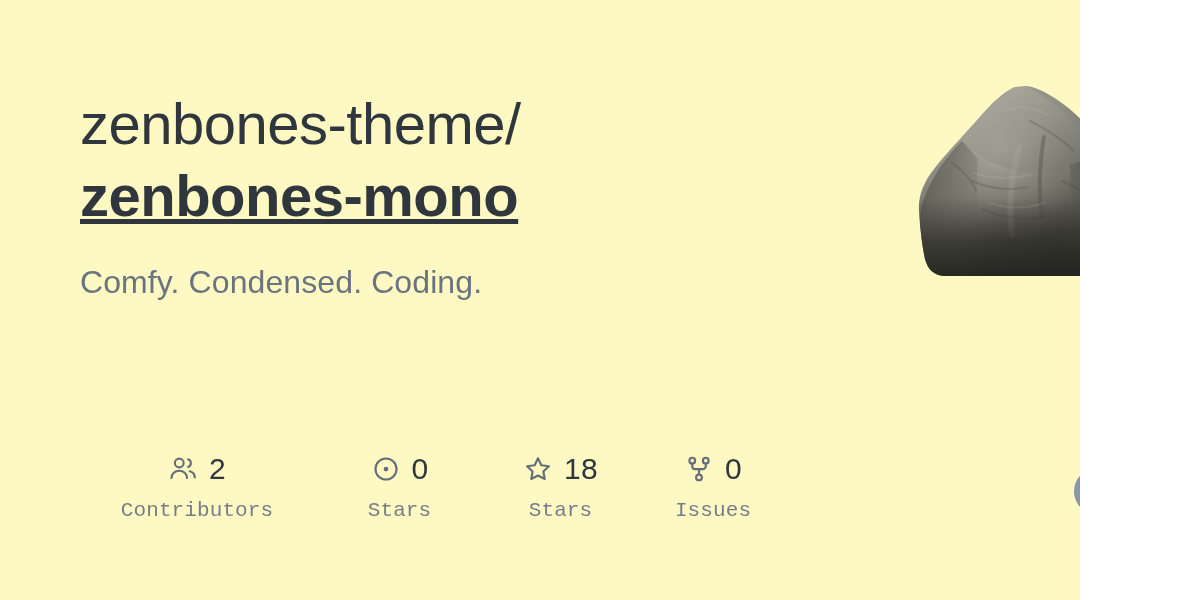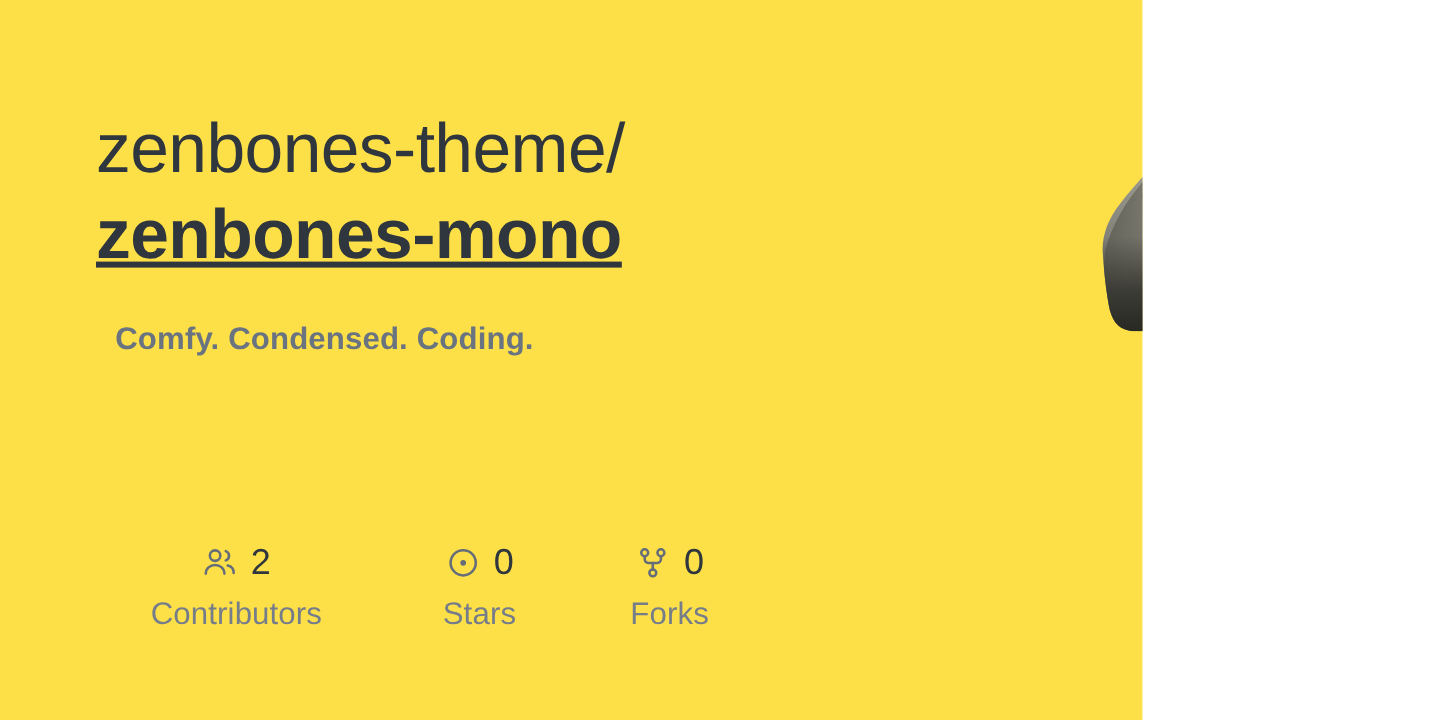--- a/index.html
+++ b/index.html
@@ -6,23 +6,23 @@
     margin: 0;
     padding: 0;
     background: #ffffff;
   }
   body {
     font-family: "Liberation Sans", sans-serif;
     -webkit-font-smoothing: antialiased;
   }
   .card {
     position: relative;
-    width: 952px;
+    width: 1080px;
     height: 600px;
-    background: #fde047;
+    background: #fef9c3;
     overflow: hidden;
     box-sizing: border-box;
   }
 
   
   .title-block {
     position: absolute;
     left: 80px;
     top: 88px;
     width: 700px;
@@ -39,27 +39,27 @@
     display: block;
     font-weight: 400;
   }
   .repo-name {
     display: block;
     font-weight: 700;
     text-decoration: underline;
   }
   .repo-description {
     position: absolute;
-    left: 96px;
+    left: 80px;
     top: 265px;
     margin: 0;
-    font-size: 26px;
+    font-size: 32px;
     line-height: 34px;
     color: #6a7380;
-    font-weight: 700;
+    font-weight: 400;
     letter-spacing: 0.1px;
   }
 
   
   .artwork {
     position: absolute;
     left: 912px;
     top: 85px;
     width: 224px;
     height: 195px;
@@ -97,26 +97,27 @@
   .stat-icon svg { display: block; width: 30px; height: 30px; }
   .stat-value {
     font-size: 30px;
     line-height: 30px;
     color: #2f363d;
     font-weight: 400;
     letter-spacing: 0.2px;
   }
   .stat-label {
     margin-top: 11px;
-    font-size: 26px;
+    font-size: 21px;
     line-height: 24px;
     color: #767d8a;
     font-weight: 400;
     letter-spacing: 0.1px;
     white-space: nowrap;
+    font-family: Liberation Mono, monospace;
   }
   .stat-contributors { width: 238px; }
   .stat-issues       { width: 167px; }
   .stat-stars        { width: 155px; }
   .stat-forks        { width: 150px; }
 
   
   .github-mark {
     position: absolute;
     left: 1074px;
@@ -244,35 +245,46 @@
           <svg viewBox="0 0 24 24" fill="none" stroke="currentColor" stroke-width="1.7" aria-hidden="true">
             <circle cx="12" cy="12" r="8.4"></circle>
             <circle cx="12" cy="12" r="1.9" fill="currentColor" stroke="none"></circle>
           </svg>
         </span>
         <span class="stat-value">0</span>
       </div>
       <div class="stat-label">Stars</div>
     </div>
 
+    <div class="stat stat-stars">
+      <div class="stat-top">
+        <span class="stat-icon">
+          <svg viewBox="0 0 24 24" fill="none" stroke="currentColor" stroke-width="1.7" stroke-linejoin="round" aria-hidden="true">
+            <path d="M12 3.4l2.65 5.55 6.05.8-4.4 4.25 1.1 6.05L12 17.2l-5.4 2.85 1.1-6.05-4.4-4.25 6.05-.8z"></path>
+          </svg>
+        </span>
+        <span class="stat-value">18</span>
+      </div>
+      <div class="stat-label">Stars</div>
+    </div>
 
     <div class="stat stat-forks">
       <div class="stat-top">
         <span class="stat-icon">
           <svg viewBox="0 0 24 24" fill="none" stroke="currentColor" stroke-width="1.7" stroke-linecap="round" stroke-linejoin="round" aria-hidden="true">
             <circle cx="6.6" cy="5.3" r="2.3"></circle>
             <circle cx="17.4" cy="5.3" r="2.3"></circle>
             <circle cx="12" cy="18.7" r="2.3"></circle>
             <path d="M6.6 7.6v2.1a2.4 2.4 0 0 0 2.4 2.4h6a2.4 2.4 0 0 0 2.4-2.4V7.6"></path>
             <path d="M12 12.1v4.3"></path>
           </svg>
         </span>
         <span class="stat-value">0</span>
       </div>
-      <div class="stat-label">Forks</div>
+      <div class="stat-label">Issues</div>
     </div>
 
   </div>
 
   <div class="github-mark">
     <svg viewBox="0 0 24 24" fill="currentColor" aria-hidden="true">
       <path d="M12 .6C5.37.6 0 5.97 0 12.6c0 5.3 3.44 9.8 8.21 11.39.6.11.82-.26.82-.58
                0-.29-.01-1.05-.02-2.06-3.34.72-4.04-1.61-4.04-1.61-.55-1.39-1.34-1.76-1.34-1.76
                -1.09-.75.08-.73.08-.73 1.21.08 1.84 1.24 1.84 1.24 1.07 1.83 2.81 1.3 3.5.99
                .11-.78.42-1.3.76-1.6-2.67-.3-5.47-1.34-5.47-5.95 0-1.31.47-2.39 1.24-3.23

